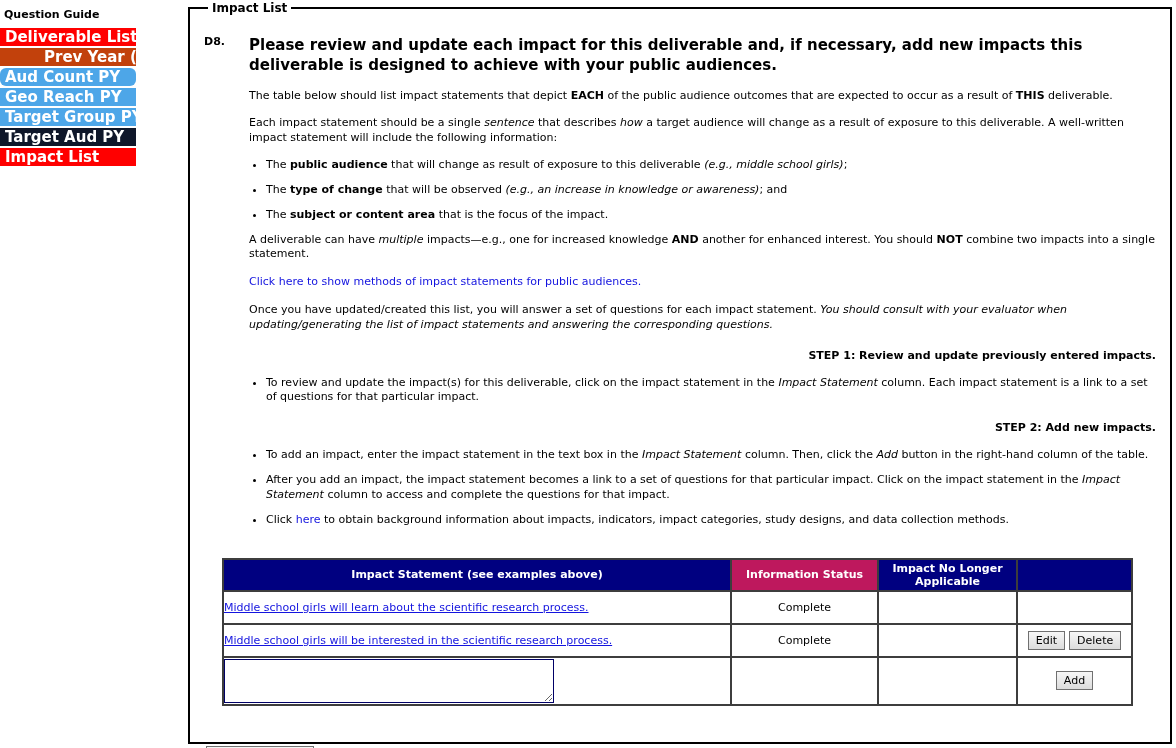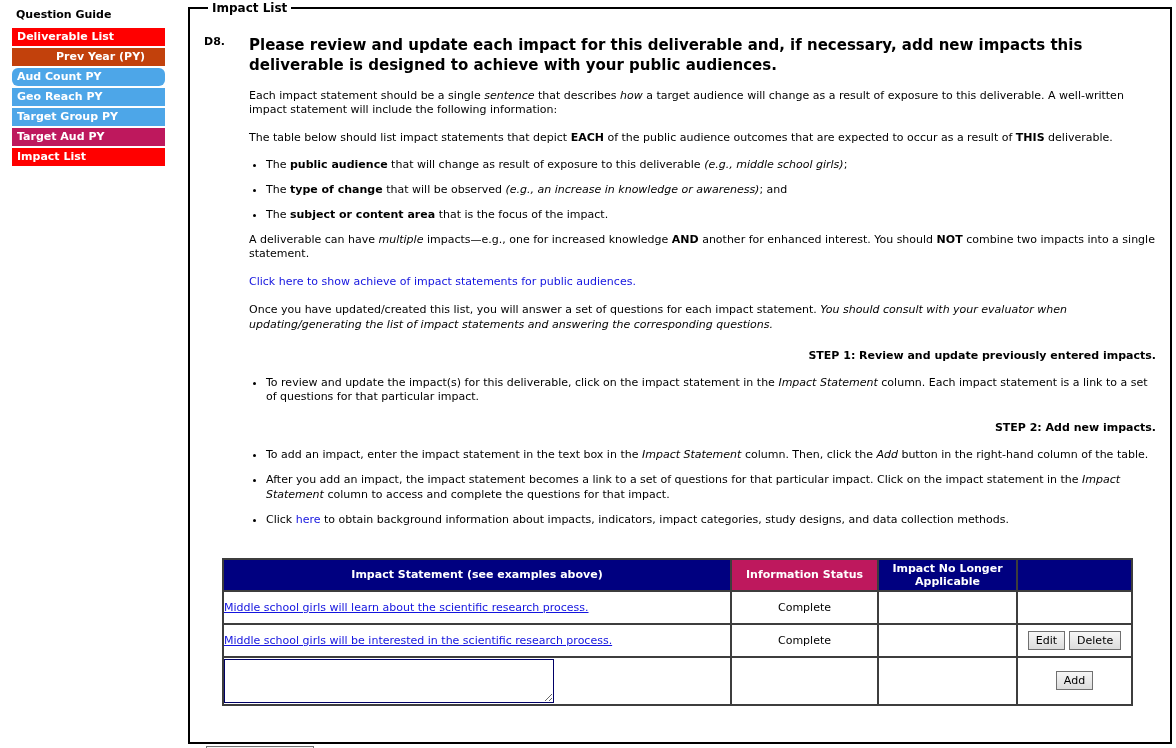--- a/index.html
+++ b/index.html
@@ -10,25 +10,25 @@
     font-family: "DejaVu Sans", "Liberation Sans", sans-serif;
     font-size: 11px; color: #000;
     position: relative;
     overflow: hidden;
   }
   .b { font-weight: bold; }
   .i { font-style: italic; }
   .lnk { color: var(--link, #0000EE); cursor: pointer; }
 
   
-  .sidebar { position: absolute; left: 12px; top: 8px; width: 153px; }
+  .sidebar { position: absolute; left: 0; top: 8px; width: 136px; }
   .qg-title { font-weight: bold; font-size: 11px; padding-left: 4px; margin-bottom: 7px; }
   .qg-item {
     height: 18px; line-height: 18px; margin-bottom: 2px;
-    color: #ffffff; font-weight: bold; font-size: 11px;
+    color: #ffffff; font-weight: bold; font-size: 15px;
     padding-left: 5px; cursor: pointer;
     white-space: nowrap; overflow: hidden;
   }
 
   
   fieldset.panel {
     position: absolute; left: 188px; top: 1px;
     width: 984px; height: 743px;
     border: 2px solid #000; margin: 0;
     padding: 6px 14px 0 14px;
@@ -100,42 +100,42 @@
 </head>
 <body>
 
 <div class="sidebar">
   <div class="qg-title">Question Guide</div>
   <div class="qg-item" style="background: rgb(255, 0, 0);">Deliverable List</div>
   <div class="qg-item" style="background: #c2410c; padding-left: 44px;">Prev Year (PY)</div>
   <div class="qg-item" style="background: rgb(77, 166, 232); border-radius: 6px;">Aud Count PY</div>
   <div class="qg-item" style="background: rgb(77, 166, 232);">Geo Reach PY</div>
   <div class="qg-item" style="background: rgb(77, 166, 232);">Target Group PY</div>
-  <div class="qg-item" style="background: #be185d;">Target Aud PY</div>
+  <div class="qg-item" style="background: #0f172a;">Target Aud PY</div>
   <div class="qg-item" style="background: rgb(255, 0, 0);">Impact List</div>
 </div>
 
 <fieldset class="panel">
   <legend>Impact List</legend>
 
   <div class="q-row">
     <div class="q-label">D8.</div>
     <div class="q-text"><span class="b">Please review and update each impact for this deliverable and, if necessary, add new impacts this deliverable is designed to achieve with your public audiences.</span></div>
   </div>
 
   <div class="content">
+    <p><span>The table below should list impact statements that depict </span><span class="b">EACH</span><span> of the public audience outcomes that are expected to occur as a result of </span><span class="b">THIS</span><span> deliverable.</span></p>
     <p><span>Each impact statement should be a single </span><span class="i">sentence</span><span> that describes </span><span class="i">how</span><span> a target audience will change as a result of exposure to this deliverable. A well-written impact statement will include the following information:</span></p>
-    <p><span>The table below should list impact statements that depict </span><span class="b">EACH</span><span> of the public audience outcomes that are expected to occur as a result of </span><span class="b">THIS</span><span> deliverable.</span></p>
     <ul>
       <li><span>The </span><span class="b">public audience</span><span> that will change as result of exposure to this deliverable </span><span class="i">(e.g., middle school girls)</span><span>;</span></li>
       <li><span>The </span><span class="b">type of change</span><span> that will be observed </span><span class="i">(e.g., an increase in knowledge or awareness)</span><span>; and</span></li>
       <li><span>The </span><span class="b">subject or content area</span><span> that is the focus of the impact.</span></li>
     </ul>
     <p class="tight"><span>A deliverable can have </span><span class="i">multiple</span><span> impacts—e.g., one for increased knowledge </span><span class="b">AND</span><span> another for enhanced interest. You should </span><span class="b">NOT</span><span> combine two impacts into a single statement.</span></p>
-    <p><span class="lnk">Click here to show achieve of impact statements for public audiences.</span></p>
+    <p><span class="lnk">Click here to show methods of impact statements for public audiences.</span></p>
     <p><span>Once you have updated/created this list, you will answer a set of questions for each impact statement. </span><span class="i">You should consult with your evaluator when updating/generating the list of impact statements and answering the corresponding questions.</span></p>
 
     <p class="step-head"><span class="b">STEP 1: Review and update previously entered impacts.</span></p>
     <ul>
       <li><span>To review and update the impact(s) for this deliverable, click on the impact statement in the </span><span class="i">Impact Statement</span><span> column. Each impact statement is a link to a set of questions for that particular impact.</span></li>
     </ul>
 
     <p class="step-head"><span class="b">STEP 2: Add new impacts.</span></p>
     <ul>
       <li><span>To add an impact, enter the impact statement in the text box in the </span><span class="i">Impact Statement</span><span> column. Then, click the </span><span class="i">Add</span><span> button in the right-hand column of the table.</span></li>

